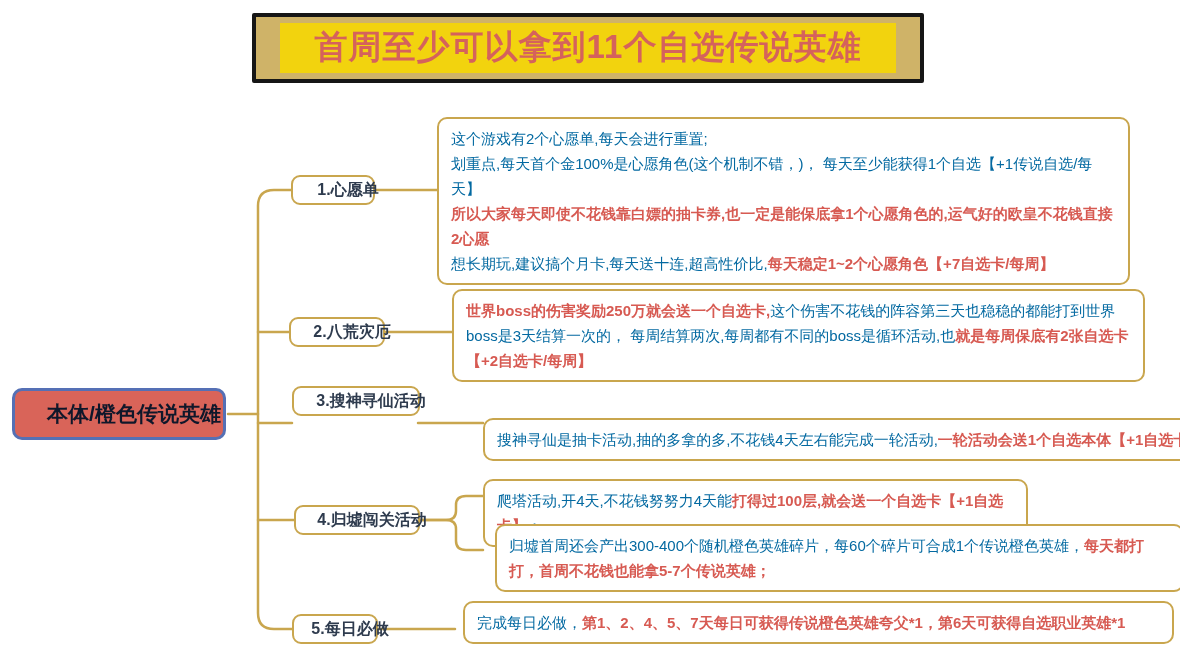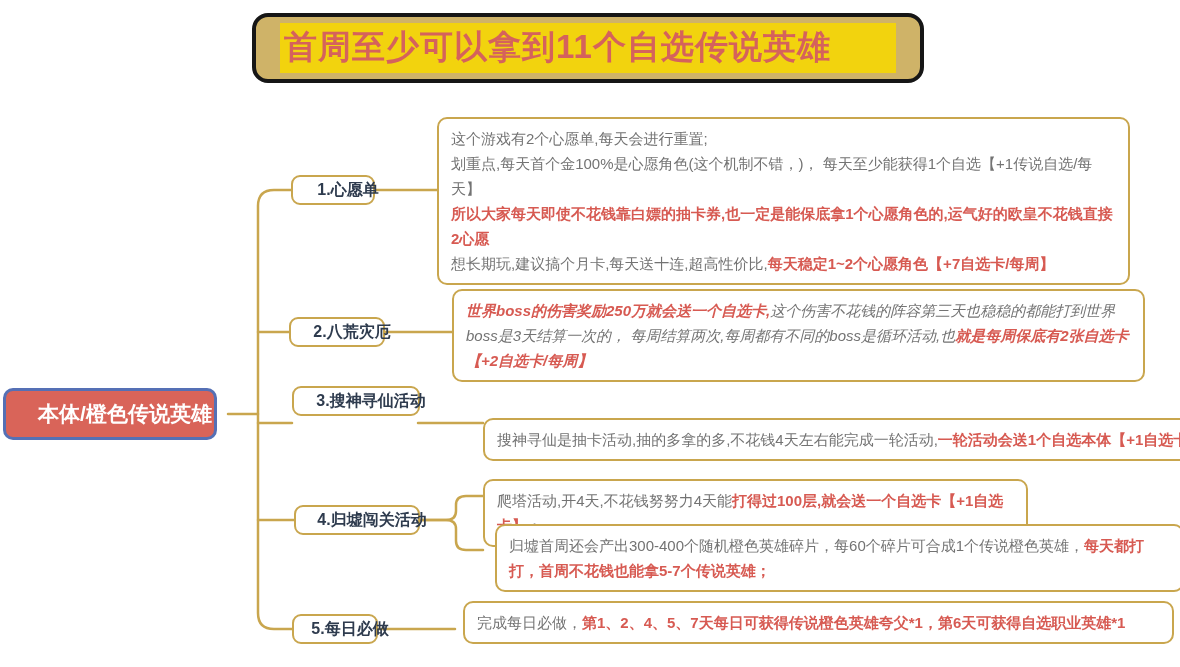--- a/index.html
+++ b/index.html
@@ -3,49 +3,49 @@
 <meta charset="utf-8">
 <style>
   html,body{margin:0;padding:0;background:#ffffff;}
   body{font-family:"Liberation Sans","DejaVu Sans",sans-serif;}
   .canvas{position:relative;width:1180px;height:667px;background:#ffffff;overflow:hidden;}
   .connectors{position:absolute;left:0;top:0;width:1180px;height:667px;z-index:0;}
   .node{position:absolute;box-sizing:border-box;z-index:1;padding-left:30px;}
 
   
   .title-banner{left:252px;top:13px;width:672px;background:#CFB368;border:4px solid #161616;
-    border-radius:16px;padding:6px 24px;}
+    border-radius:2px;padding:6px 24px;text-align:center;}
   .title-inner{display:block;background:#F2D30E;padding:4px 4px 6px 4px;
     font-size:33px;line-height:40px;font-weight:bold;color:#D5625C;letter-spacing:1px;white-space:nowrap;}
 
   
-  .root-node{left:3px;top:388px;width:214px;height:52px;background:#D96459;border:3px solid #5570B5;
-    border-radius:10px;color:#ffffff;font-size:21px;font-weight:bold;
+  .root-node{left:12px;top:388px;width:214px;height:52px;background:#D96459;border:3px solid #5570B5;
+    border-radius:10px;color:#0f172a;font-size:21px;font-weight:bold;
     display:flex;align-items:center;justify-content:center;white-space:nowrap;}
 
   
   .branch-label{height:30px;background:#ffffff;border:2.5px solid #C9A64E;border-radius:9px;
     color:#2E3B4E;font-size:16px;font-weight:bold;display:flex;align-items:center;justify-content:center;
     white-space:nowrap;}
   .bl1{left:291px;top:175px;width:84px;}
   .bl2{left:289px;top:317px;width:96px;}
   .bl3{left:292px;top:386px;width:128px;}
   .bl4{left:294px;top:505px;width:126px;}
   .bl5{left:292px;top:614px;width:86px;text-align:right;}
 
   
   .note-box{background:#ffffff;border:2.5px solid #C9A64E;border-radius:10px;
     padding:7px 12px;font-size:15px;line-height:25px;color:#2E3B4E;}
   .nb1{left:437px;top:117px;width:693px;}
-  .nb2{left:452px;top:289px;width:693px;font-style:italic;}
+  .nb2{left:452px;top:289px;width:693px;}
   .nb3{left:483px;top:418px;width:833px;}
   .nb4a{left:483px;top:479px;width:545px;}
   .nb4b{left:495px;top:524px;width:689px;}
   .nb5{left:455px;top:601px;width:711px;margin-left:8px;}
-  .seg{color:#737373;}
+  .seg{color:#0369a1;}
   .seg.red{color:#D75A52;font-weight:bold;}
   .para{margin:0;}
 </style>
 </head>
 <body>
 
 <div class="canvas">
 
   <svg class="connectors" viewBox="0 0 1180 667" fill="none" stroke="#C9A64E" stroke-width="2.5" stroke-linecap="round">
     <path d="M228 414 H258"></path>

